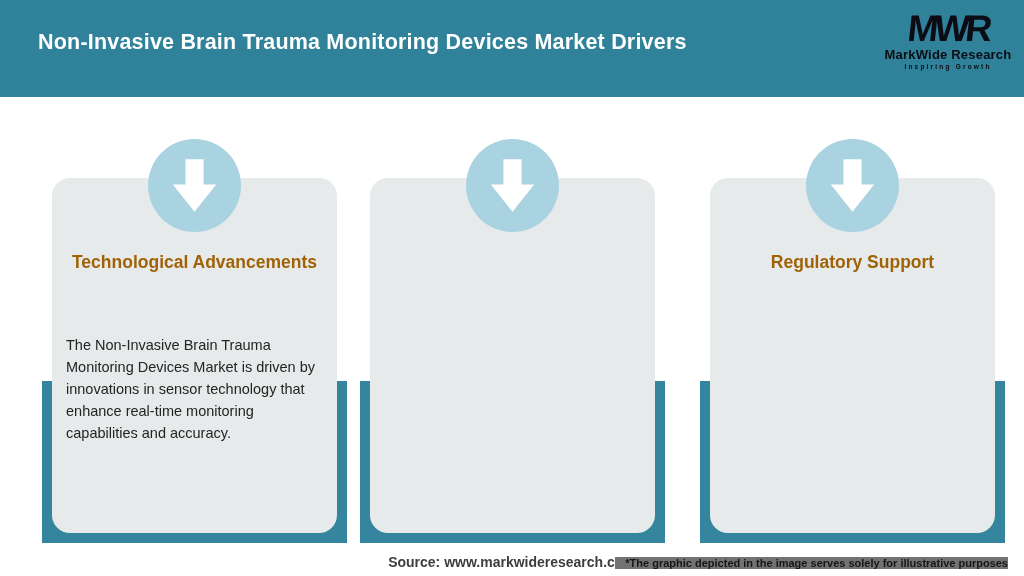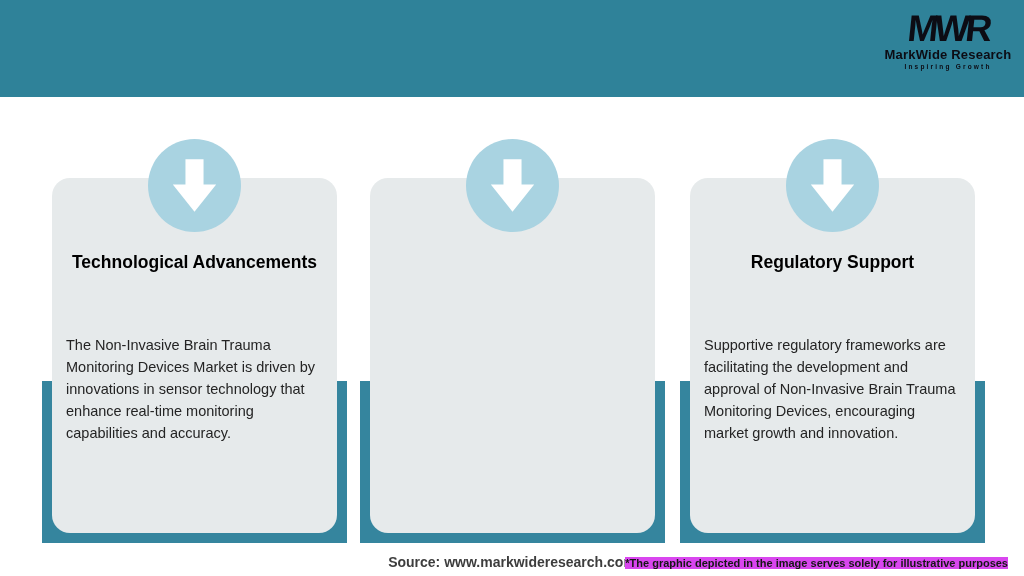--- a/index.html
+++ b/index.html
@@ -65,41 +65,41 @@
 
   
   .unit {
     position: absolute;
     top: 139px;
     width: 305px;
     height: 404px;
   }
   .unit-1 { left: 42px; }
   .unit-2 { left: 360px; }
-  .unit-3 { left: 680px; }
+  .unit-3 { left: 700px; }
 
   .teal-band {
     position: absolute;
     left: 0; top: 242px;
     width: 305px; height: 162px;
     background: #35859E;
   }
   .card {
     position: absolute;
     left: 10px; top: 39px;
     width: 285px; height: 355px;
     background: #E6EAEB;
     border-radius: 18px;
   }
   .card-title {
     margin-top: 74px;
     text-align: center;
     font-size: 17.5px;
     font-weight: bold;
-    color: #000000;
+    color: #a16207;
   }
   .card-body {
     margin-top: 61px;
     padding: 0 14px 0 14px;
     font-size: 14.5px;
     line-height: 22px;
     color: #242424;
   }
   .icon-circle {
     position: absolute;
@@ -122,30 +122,31 @@
     font-size: 14px;
     font-weight: bold;
     color: #3d3d3d;
   }
   .disclaimer-note {
     position: absolute;
     right: 16px; top: 557px;
     font-size: 11px;
     font-weight: bold;
     color: #161616;
-    background: #d946ef;
-    padding-left: 0;
+    background: #737373;
+    padding-left: 10px;
   }
 </style>
 </head>
 <body>
 
 <div class="stage">
 
   <div class="header">
+    <div class="header-title">Non-Invasive Brain Trauma Monitoring Devices Market Drivers</div>
     <div class="logo">
       <span class="logo-mark">MWR</span>
       <span class="logo-name">MarkWide Research</span>
       <span class="logo-tagline">Inspiring Growth</span>
     </div>
   </div>
 
   <div class="unit unit-1">
     <div class="teal-band"></div>
     <div class="card">
@@ -167,21 +168,20 @@
       <svg width="47" height="57" viewBox="0 0 52 62" aria-hidden="true">
         <path d="M16 2 H36 V30 H50 L26 60 L2 30 H16 Z" fill="#ffffff"></path>
       </svg>
     </div>
   </div>
 
   <div class="unit unit-3">
     <div class="teal-band"></div>
     <div class="card">
       <div class="card-title">Regulatory Support</div>
-      <div class="card-body">Supportive regulatory frameworks are facilitating the development and approval of Non-Invasive Brain Trauma Monitoring Devices, encouraging market growth and innovation.</div>
     </div>
     <div class="icon-circle">
       <svg width="47" height="57" viewBox="0 0 52 62" aria-hidden="true">
         <path d="M16 2 H36 V30 H50 L26 60 L2 30 H16 Z" fill="#ffffff"></path>
       </svg>
     </div>
   </div>
 
   <div class="source-note">Source: www.markwideresearch.com</div>
   <div class="disclaimer-note">*The graphic depicted in the image serves solely for illustrative purposes</div>

